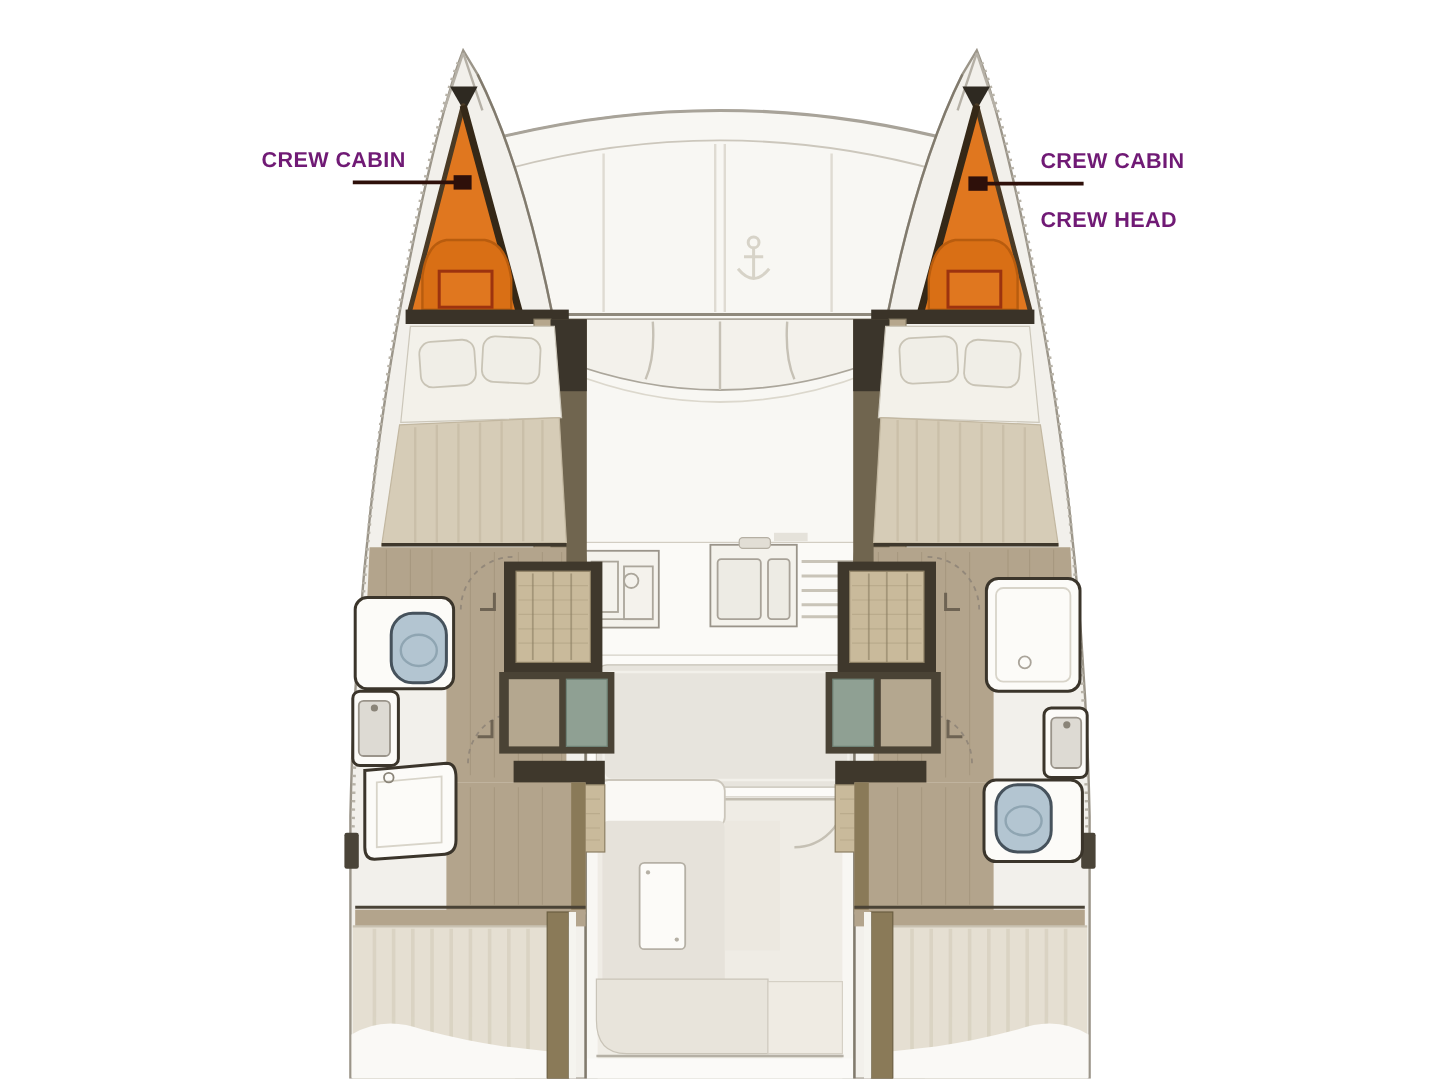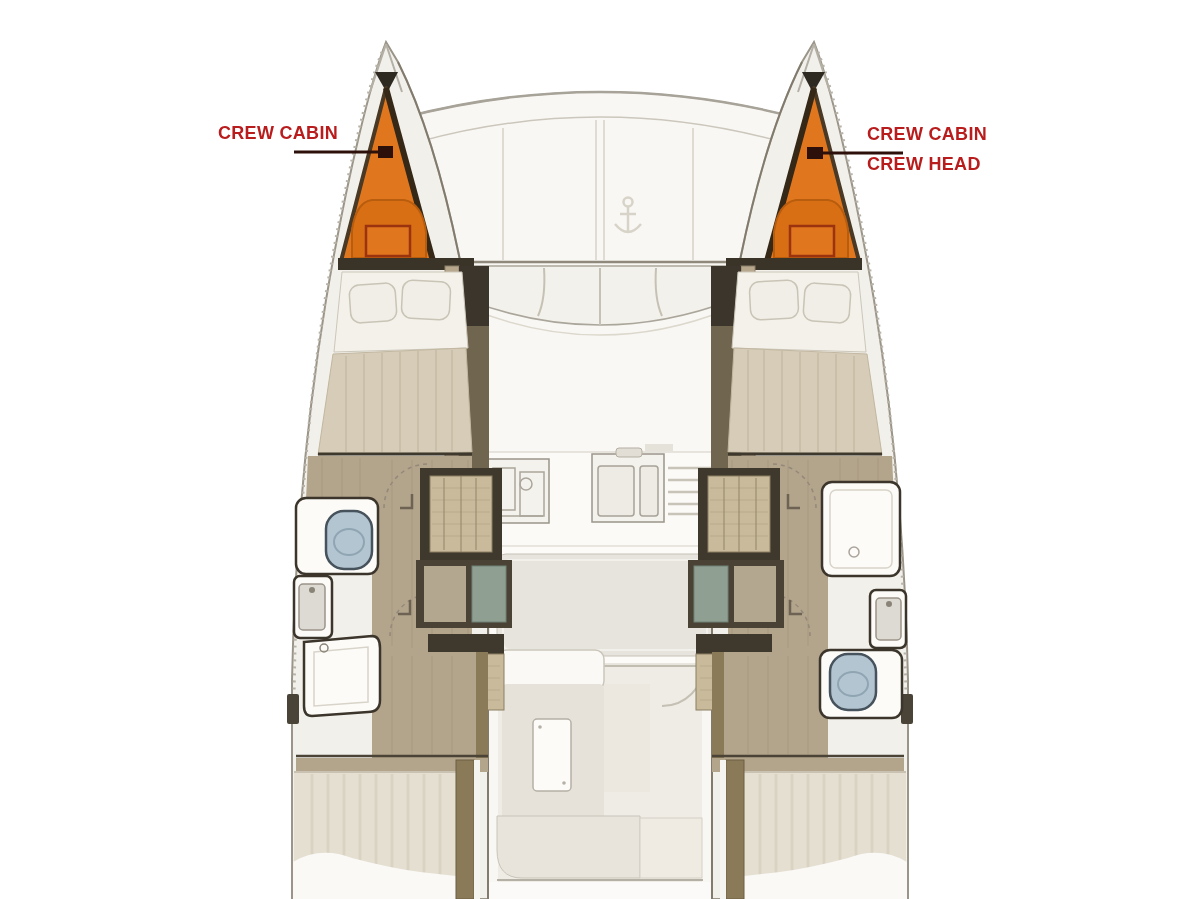--- a/index.html
+++ b/index.html
@@ -1,21 +1,21 @@
 <!DOCTYPE html>
 <html><head>
 <meta charset="utf-8">
 <style>
   html,body{margin:0;padding:0;background:#ffffff;}
   #stage{position:relative;width:1200px;height:899px;background:#ffffff;overflow:hidden;
          font-family:"Liberation Sans", sans-serif;}
   #plan-svg{position:absolute;left:0;top:0;}
   .callout{position:absolute;font-weight:700;font-size:18px;letter-spacing:.3px;
-           color:#b91c1c;line-height:1;white-space:nowrap;}
-  .callout .l2{display:block;margin-top:12px;}
+           color:#701a75;line-height:1;white-space:nowrap;}
+  .callout .l2{display:block;margin-top:31px;}
   #callout-left{left:200px;top:124px;width:138px;text-align:right;}
   #callout-right{left:867px;top:125px;text-align:left;}
 </style>
 </head>
 <body>
 
 <div id="stage">
 
 <svg id="plan-svg" width="1200" height="899" viewBox="0 0 1200 899">
 

